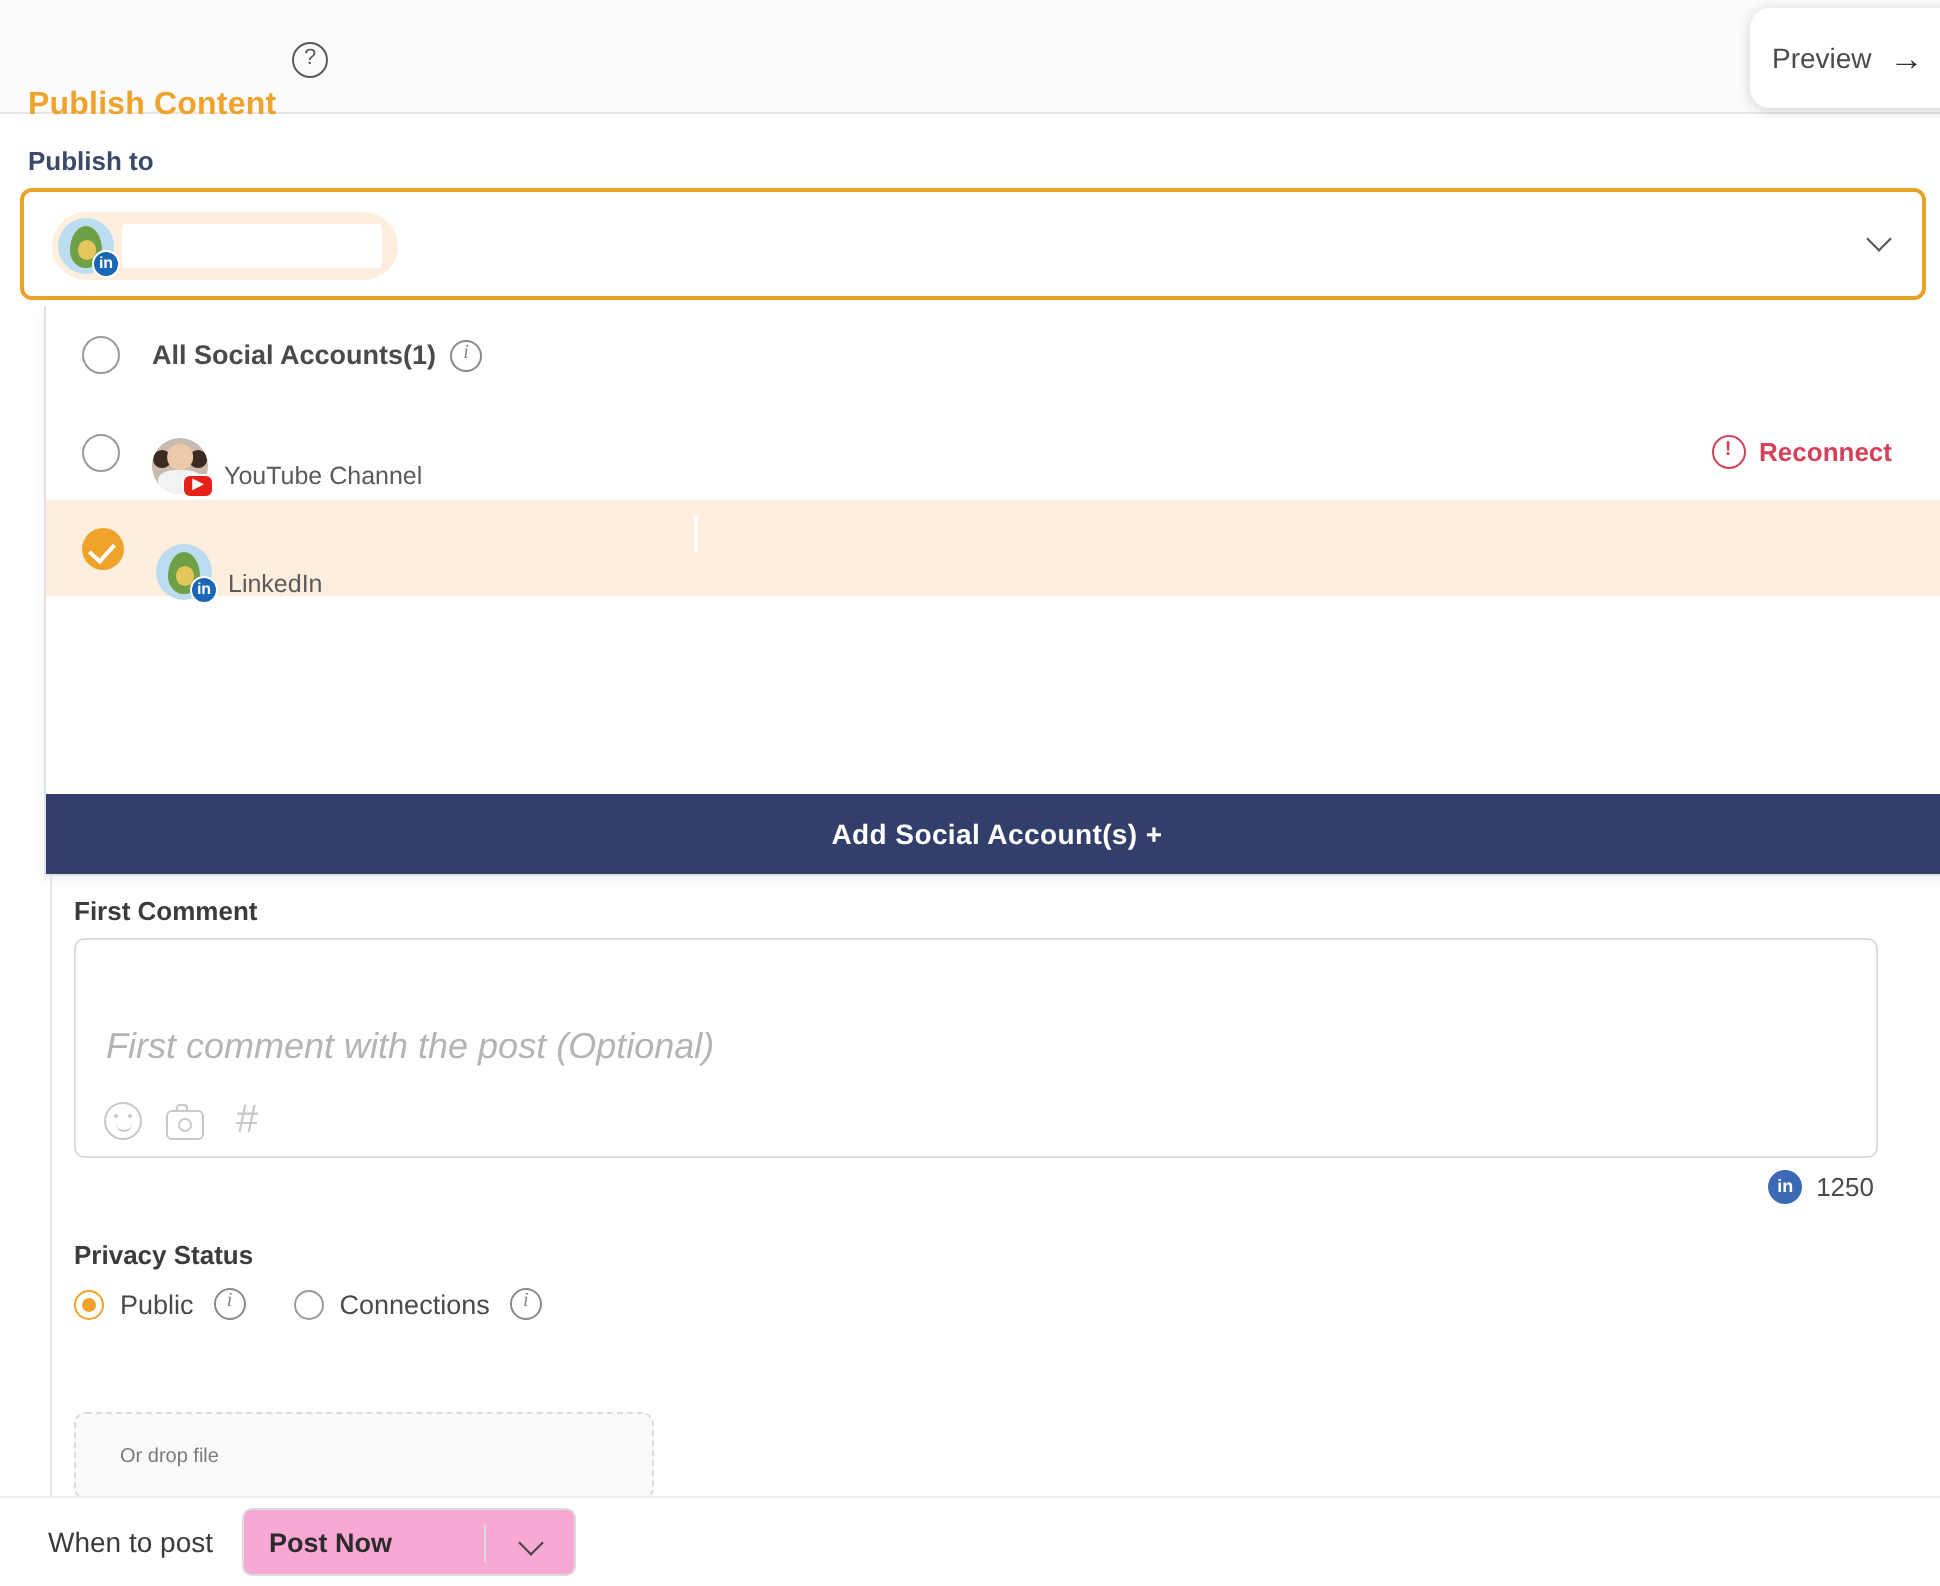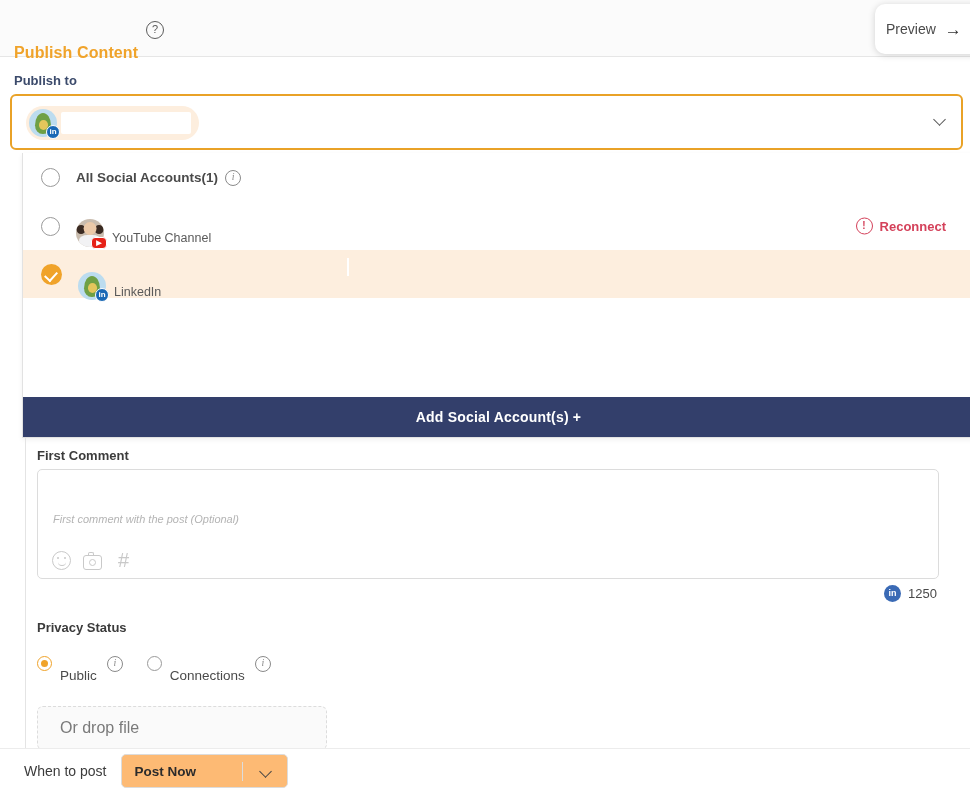--- a/index.html
+++ b/index.html
@@ -340,21 +340,21 @@
     left: 11px; top: 31px;
     width: 902px; height: 110px;
     border: 1px solid #dcdcdc;
     border-radius: 5px;
     background: #ffffff;
     box-sizing: border-box;
   }
   .comment-placeholder {
     position: absolute;
     left: 15px; top: 43px;
-    font-size: 11px;
+    font-size: 18px;
     font-style: italic;
     color: #b4b4b4;
   }
   .comment-tools {
     position: absolute;
     left: 14px; bottom: 8px;
     display: flex;
     align-items: center;
     gap: 12px;
     color: #c9c9c9;
@@ -458,21 +458,21 @@
   }
   .radio-sm.on { border-color: #f0a32a; }
   .radio-sm.on::before {
     content: "";
     position: absolute;
     left: 3px; top: 3px;
     width: 7px; height: 7px;
     border-radius: 50%;
     background: #f0a32a;
   }
-  .radio-text { font-size: 13.5px; color: #4a4a4a; margin-top: 24px; }
+  .radio-text { font-size: 13.5px; color: #4a4a4a; }
 
   #doc-label { left: 11px; top: 246px; }
   .dropzone {
     position: absolute;
     left: 11px; top: 268px;
     width: 290px; height: 44px;
     border: 1.5px dashed #dcdcdc;
     border-radius: 6px;
     background: #fafafa;
     box-sizing: border-box;
@@ -509,21 +509,21 @@
   .ic-doc::after {
     content: "";
     position: absolute;
     left: 9px; top: 3px;
     width: 8px; height: 2px;
     background: #808080;
     box-shadow: 0 4px 0 #808080;
   }
   .upload-text { font-size: 13.5px; color: #7a7a7a; }
   .drop-text {
-    font-size: 16px;
+    font-size: 10px;
     color: #7a7a7a;
     margin-left: 22px;
   }
 
   
   .footer {
     position: absolute;
     left: 0; bottom: 0;
     width: 970px; height: 45px;
     background: #ffffff;
@@ -532,21 +532,21 @@
     align-items: center;
     padding-left: 24px;
     box-sizing: border-box;
     gap: 14px;
   }
   .when-label { font-size: 14px; color: #3b3b3b; }
   .when-select {
     width: 167px; height: 34px;
     border: 1px solid #dcdcdc;
     border-radius: 5px;
-    background: #fdba74;
+    background: #f9a8d4;
     box-sizing: border-box;
     display: flex;
     align-items: center;
     position: relative;
     padding-left: 13px;
   }
   .when-value { font-size: 13.5px; font-weight: bold; color: #2b2b2b; }
   .when-divider {
     position: absolute;
     right: 44px; top: 7px;

